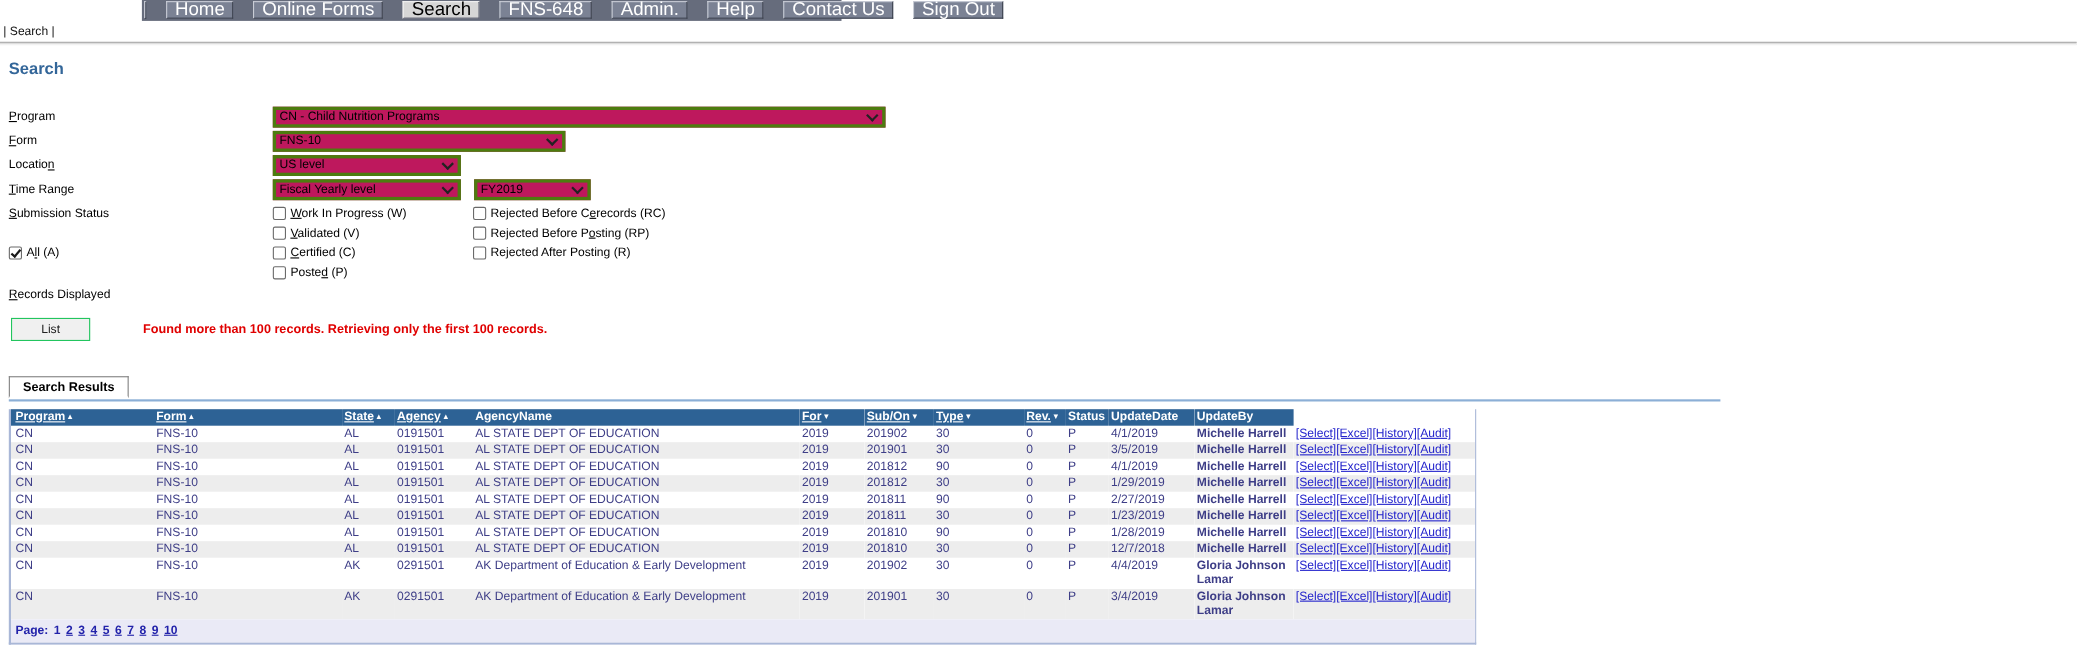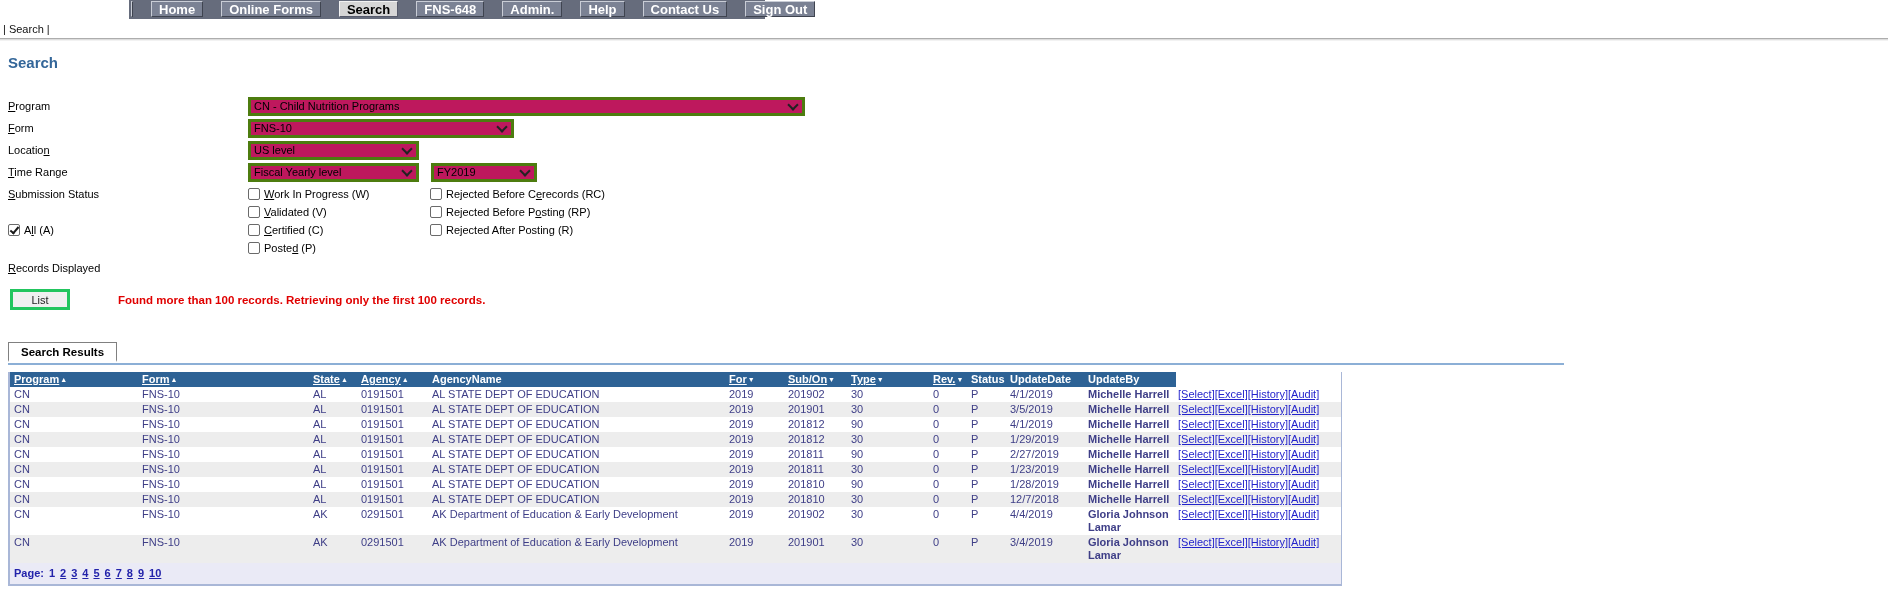--- a/index.html
+++ b/index.html
@@ -4,21 +4,21 @@
 <style>
   html,body{margin:0;padding:0;}
   body{width:1888px;height:605px;overflow:hidden;background:#fff;
        font-family:"Liberation Sans",sans-serif;font-size:11px;color:#000;}
 
   
   .navbar{margin-left:129px;width:636px;height:19px;background:var(--nav-bar-bg,#666c7c);
           display:flex;align-items:stretch;gap:3px;padding:1px 2px 2px;box-sizing:border-box;}
   .nav-spacer{width:22px;background:var(--nav-button-bg,#7b8294);border:1px solid;
           border-color:#c9cdd6 #3f4450 #3f4450 #c9cdd6;}
-  .nav-btn{background:var(--nav-button-bg,#7b8294);color:#fff;font-weight:bold;font-size:13px;
+  .nav-btn{background:var(--nav-button-bg,#7b8294);color:#fff;font-weight:normal;font-size:17px;
           padding:0 7px;border:1px solid;border-color:#c9cdd6 #3f4450 #3f4450 #c9cdd6;
           display:flex;align-items:center;cursor:pointer;white-space:nowrap;margin-left:15px;}
   .nav-btn.active{background:var(--nav-active-bg,#d6d6d6);color:#000;border-color:#f2f2f2 #55596a #55596a #f2f2f2;}
 
   .breadcrumb{padding:4px 0 3px 3px;color:#111;}
   .divider{height:1px;border-top:1px solid #adadad;border-bottom:1px solid #f2f2f2;background:#ddd;}
   .title{color:var(--title-text,#336699);font-weight:bold;font-size:15px;margin:13px 0 24px 8px;}
 
   
   .form-area{margin-left:8px;}
@@ -38,21 +38,21 @@
   .all-item{margin-top:18px;}
   .cb-grid{display:flex;}
   .cb-col1{width:182px;flex:0 0 182px;}
   .cbitem{height:18px;display:flex;align-items:center;cursor:pointer;}
   .cb{width:12px;height:12px;border:1px solid #6a6a6a;background:#fff;box-sizing:border-box;
       border-radius:2px;margin-right:4px;position:relative;flex:0 0 auto;}
   .cb.checked::after{content:"";position:absolute;left:1px;top:2px;width:7px;height:3px;
       border-left:2px solid #1a1a1a;border-bottom:2px solid #1a1a1a;transform:rotate(-50deg);}
 
   .actions-row{margin:10px 0 0 10px;display:flex;align-items:center;}
-  .list-btn{width:60px;height:21px;background:#f0f0f0;border:3px solid #22c55e;
+  .list-btn{width:72px;height:21px;background:#f0f0f0;border:1px solid #22c55e;
       font-family:inherit;font-size:11px;color:#222;margin-right:24px;cursor:pointer;}
   .message{color:var(--message-text,#e00000);font-weight:bold;font-size:11.5px;padding-left:24px;}
 
   
   .results{margin:30px 16px 0 8px;}
   .tab-row{border-bottom:2px solid var(--tab-underline,#8cafd6);width:1556px;height:23px;}
   .tab{display:inline-block;background:#fff;border:1px solid #808080;border-bottom:2px solid #fff;
        padding:3px 12px 2px;font-weight:bold;font-size:11.5px;position:relative;top:2px;z-index:1;cursor:pointer;}
   .results-box{width:1334px;border-left:2px solid var(--container-border,#a9b7d7);
        border-right:1px solid var(--container-border,#a9b7d7);

